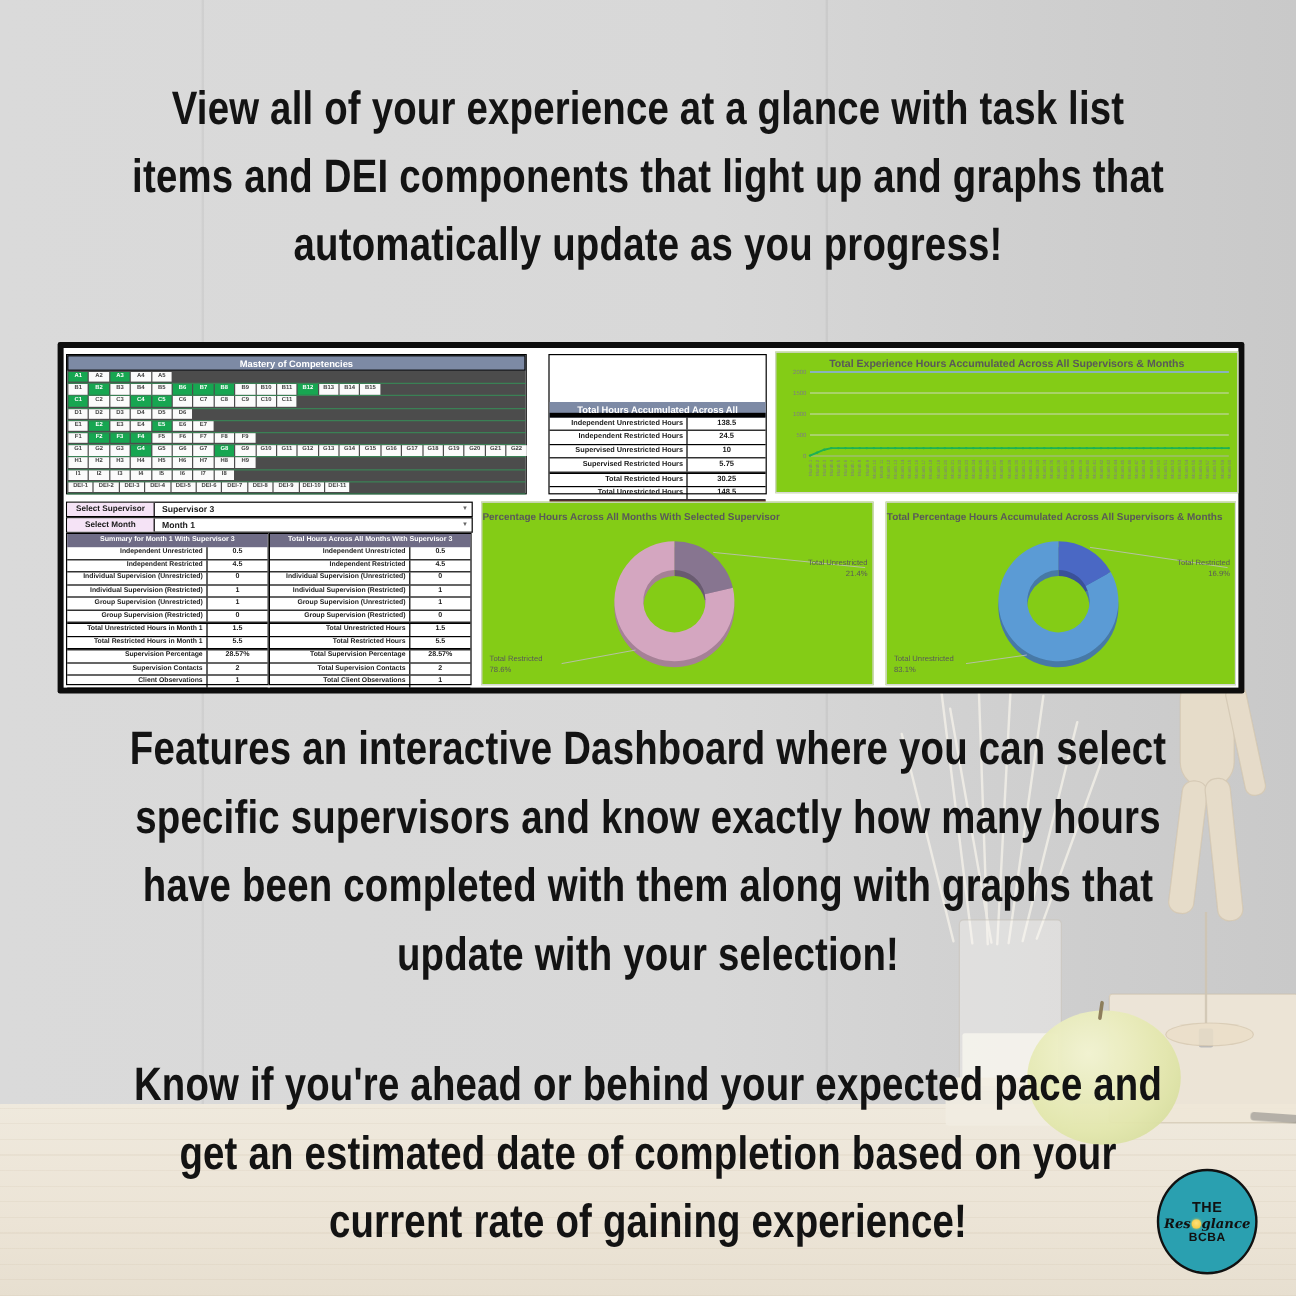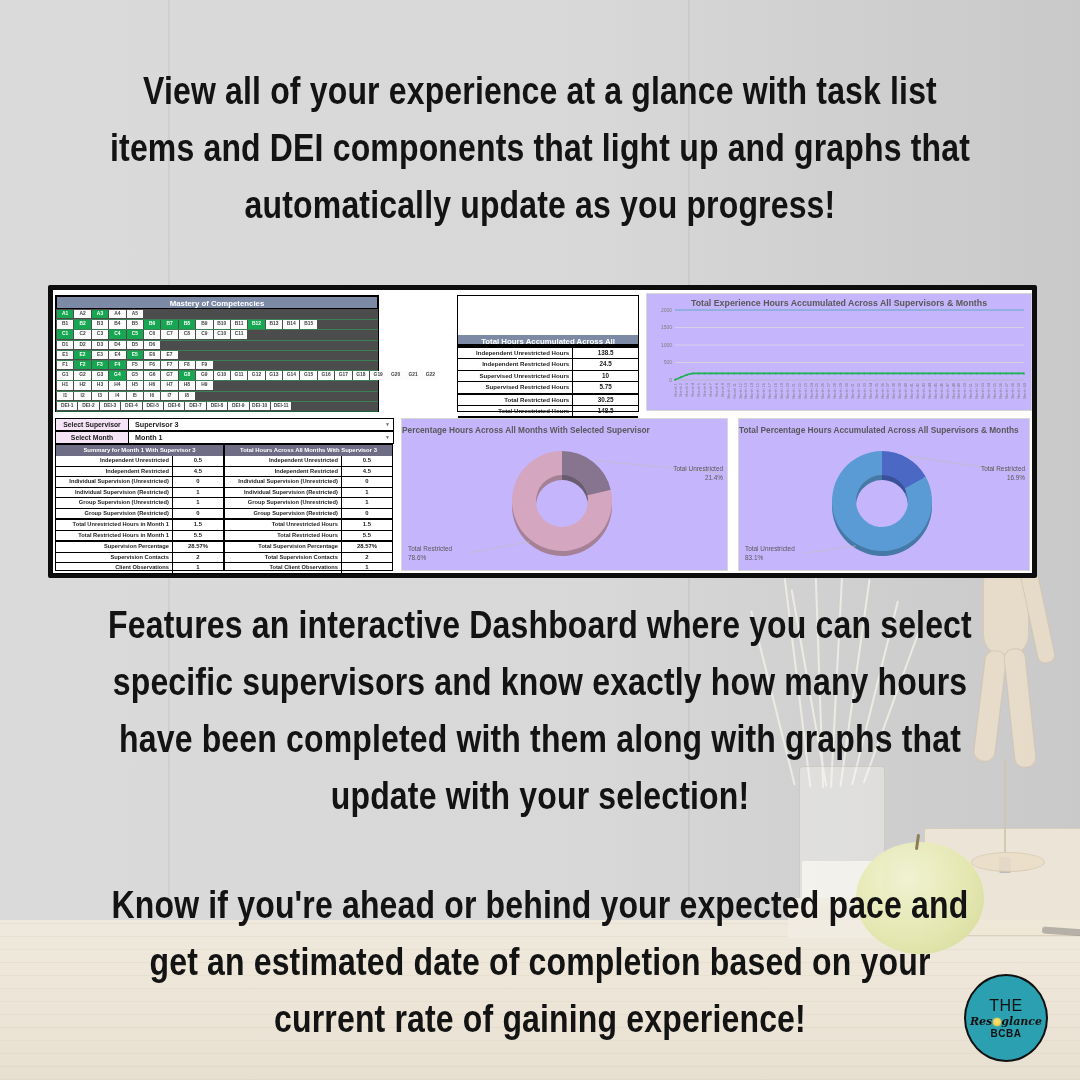--- a/index.html
+++ b/index.html
@@ -44,21 +44,21 @@
   .hl-bot{top:876px;}
 
   
   .dashboard{position:absolute;left:48px;top:285px;width:989px;height:293px;background:#0d0d0d;border-radius:2px;z-index:6;}
   .dash-inner{position:absolute;left:5px;top:5px;right:5px;bottom:5px;background:#ffffff;}
   .panel{position:absolute;box-sizing:border-box;}
   .p-hdr{box-sizing:border-box;height:13px;background:var(--header-blue);color:#fff;font-weight:700;
     font-size:7.8px;line-height:13px;text-align:center;border:1px solid #000;}
 
   
-  .mastery{left:2px;top:5px;width:324px;height:117px;border:1px solid #000;}
+  .mastery{left:2px;top:5px;width:384px;height:117px;border:1px solid #000;}
   .mg-body{position:absolute;left:0;right:0;top:13px;bottom:0;background:#4c4c4c;padding-top:1px;box-sizing:border-box;}
   .mg-row{height:9.2px;border-bottom:1px solid rgba(46,165,92,0.6);padding-left:1px;white-space:nowrap;}
   .mg-cell{display:inline-block;box-sizing:border-box;width:16.4px;height:8.4px;margin-right:1px;background:#fbfbfb;
     color:#444;font-size:4.9px;line-height:8.4px;font-weight:700;text-align:center;vertical-align:top;}
   .mg-cell.done{background:var(--green);color:#fff;}
   .mg-cell.wide{width:20.4px;}
 
   
   .totals{left:404px;top:5px;width:182px;height:117px;border:1.5px solid #000;background:#fff;}
   .tt-row{display:flex;height:10.4px;border-bottom:1px solid #000;}
@@ -66,21 +66,21 @@
   .tt-lab{box-sizing:border-box;width:64%;border-right:1px solid #000;font-weight:700;font-size:6.1px;line-height:10.4px;
     text-align:right;padding-right:3px;color:#1a1a1a;}
   .tt-val{flex:1;font-weight:700;font-size:6.3px;line-height:10.4px;text-align:center;color:#1a1a1a;}
   .tt-alert{height:27px;background:var(--alert-red);border-top:1.5px solid #000;border-bottom:1.5px solid #000;
     color:#3c1012;font-weight:700;font-size:5.7px;text-align:center;padding-top:4px;box-sizing:border-box;line-height:8.5px;}
   .tt-foot{display:flex;height:13px;}
   .tt-foot .tt-lab{line-height:13px;font-size:6.4px;}
   .tt-foot .tt-val{line-height:13px;font-size:6.4px;}
 
   
-  .chartpanel{background:#c4b5fd;border:1px solid #d7d7d7;}
+  .chartpanel{background:#84cc16;border:1px solid #d7d7d7;}
   .linechart{left:593px;top:3px;width:386px;height:118px;}
   .chart-title{position:absolute;left:0;right:0;top:4px;text-align:center;color:#595959;font-weight:700;font-size:8.8px;}
   .donut1{left:348px;top:128px;width:327px;height:153px;}
   .donut2{left:685px;top:128px;width:292px;height:153px;padding-left:40px;}
   .donut-title{position:absolute;left:0;right:0;top:6px;color:#595959;font-weight:700;font-size:8.3px;}
   .dsvg{position:absolute;left:0;top:16px;}
 
   
   .sel-row{position:absolute;left:2px;width:339px;height:13px;display:flex;border:1px solid #000;box-sizing:border-box;background:#fff;align-items:flex-end;}
   .sel-lab{box-sizing:border-box;width:73px;background:var(--selector-pink);border-right:1px solid #000;
@@ -91,21 +91,21 @@
   .stbl-hdr{height:11px;background:var(--summary-purple);color:#fff;font-weight:700;font-size:5.9px;line-height:11px;text-align:center;}
   .st-row{display:flex;height:9.5px;border-bottom:1px solid #000;}
   .st-row.thick{border-top:1.5px solid #000;}
   .st-lab{box-sizing:border-box;width:70%;border-right:1px solid #000;font-weight:700;font-size:5.7px;line-height:9.5px;
     text-align:right;padding-right:3px;color:#1a1a1a;}
   .st-val{flex:1;font-weight:700;font-size:5.9px;line-height:9.5px;text-align:center;color:#1a1a1a;}
 
   
   .logo{position:absolute;left:964px;top:974px;width:80px;height:84px;background:var(--logo-teal);
     border:2.5px solid #111;border-radius:50%;z-index:7;display:flex;flex-direction:column;align-items:center;justify-content:center;color:#111;}
-  .logo-the{font-size:16px;font-weight:400;letter-spacing:0.5px;}
+  .logo-the{font-size:12px;font-weight:700;letter-spacing:0.5px;}
   .logo-script{font-family:"DejaVu Serif",serif;font-style:italic;font-weight:700;font-size:11px;display:flex;align-items:center;}
   .bulb{display:inline-block;width:8px;height:8px;margin:0 0.5px;background:radial-gradient(circle at 50% 40%,#ffe27a,#f2c230);border-radius:50%;
     box-shadow:0 0 2px rgba(255,220,80,0.9);}
   .logo-bcba{font-size:10px;font-weight:700;letter-spacing:0.5px;}
 </style>
 </head>
 <body>
 
 <div class="canvas">
 

